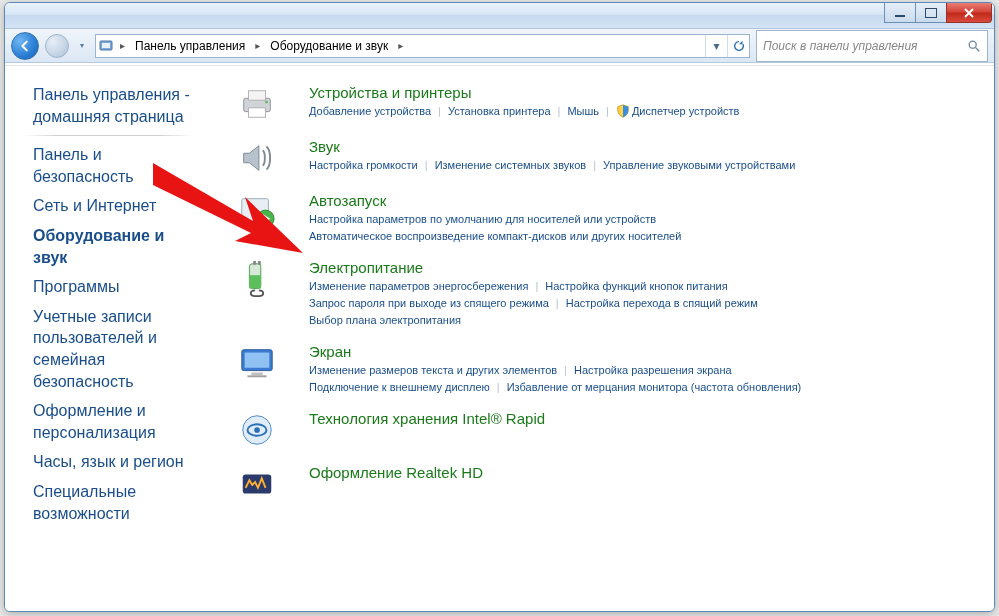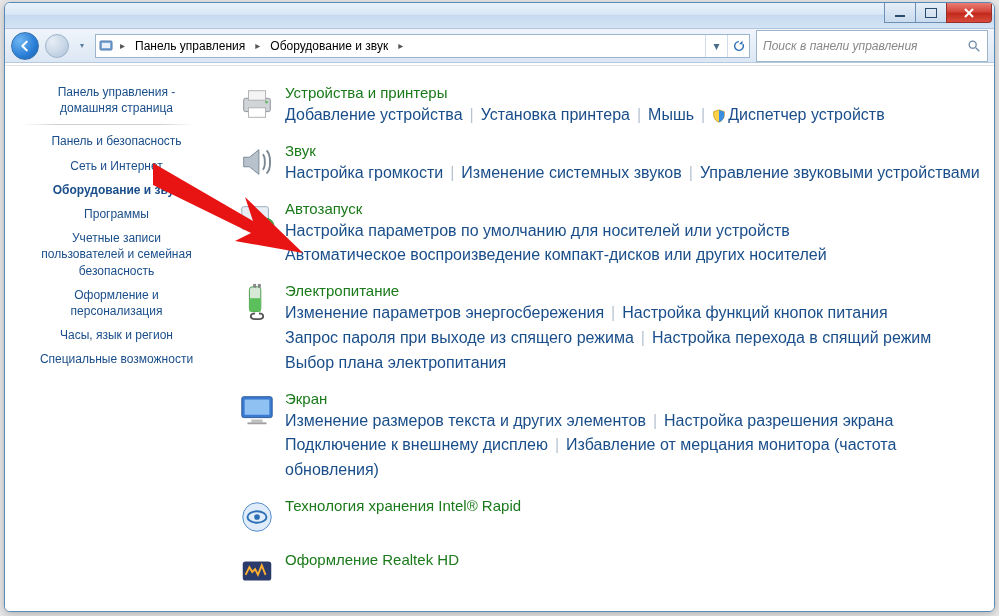--- a/index.html
+++ b/index.html
@@ -100,51 +100,50 @@
     width: 208px;
     padding: 14px 0 0 0;
     border-right: 1px solid transparent;
   }
   .side-link {
     display:block;
     padding: 4px 12px 4px 28px;
     color:#1a4e8a;
     text-decoration:none;
     line-height:1.35;
-    font-size:12px;
+    font-size:16px;
     cursor:pointer;
-    text-align:center;
   }
   .side-link.bold { font-weight:700; color:#1a4e8a; }
   .side-sep { height:1px; background:linear-gradient(to right, transparent, #d0d0d0 20%, #d0d0d0 80%, transparent); margin: 4px 18px; }
 
   .content {
     flex:1;
     padding: 18px 12px 0 24px;
     overflow:auto;
   }
   .cat {
     display:flex;
     margin-bottom: 14px;
   }
   .cat-icon {
     width:40px; height:40px; flex:0 0 40px;
     margin-right:8px;
     display:flex;align-items:center;justify-content:center;
   }
   .cat-icon svg{width:38px;height:38px;}
-  .cat-body{flex:1;}
+  .cat-body{flex:1;margin-left:24px;}
   .cat-title {
     color:#1a7a1a;
     font-size:15px;
     margin-bottom:2px;
     cursor:pointer;
   }
   .links-row {
-    font-size:16px;
+    font-size:11px;
     color:#1a4e8a;
     line-height:1.55;
   }
   .links-row .lnk{ color:#1a4e8a; cursor:pointer; }
   .links-row .sep{ color:#b8c4d0; padding:0 7px; }
   .lnk-with-icon svg{width:14px;height:14px;vertical-align:-3px;margin-right:2px;}
 
   
   .red-arrow {
     position:absolute;

